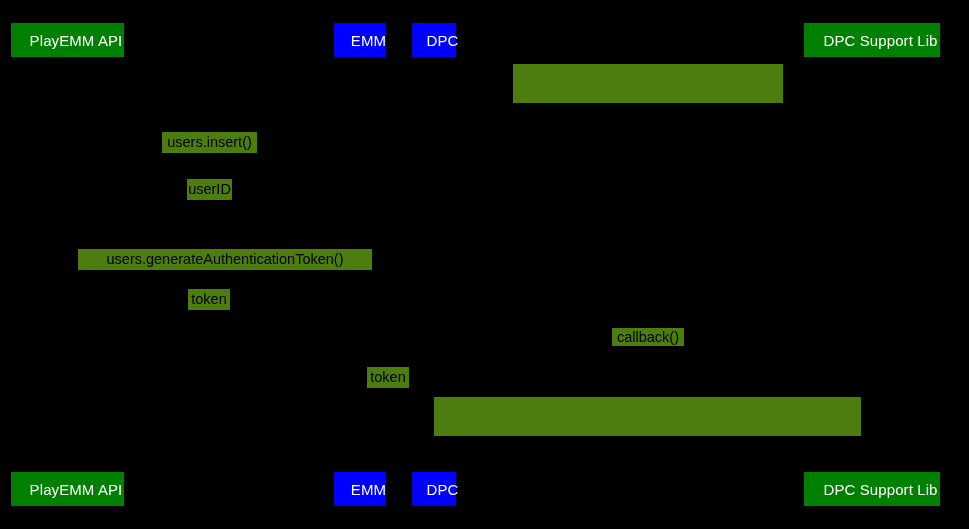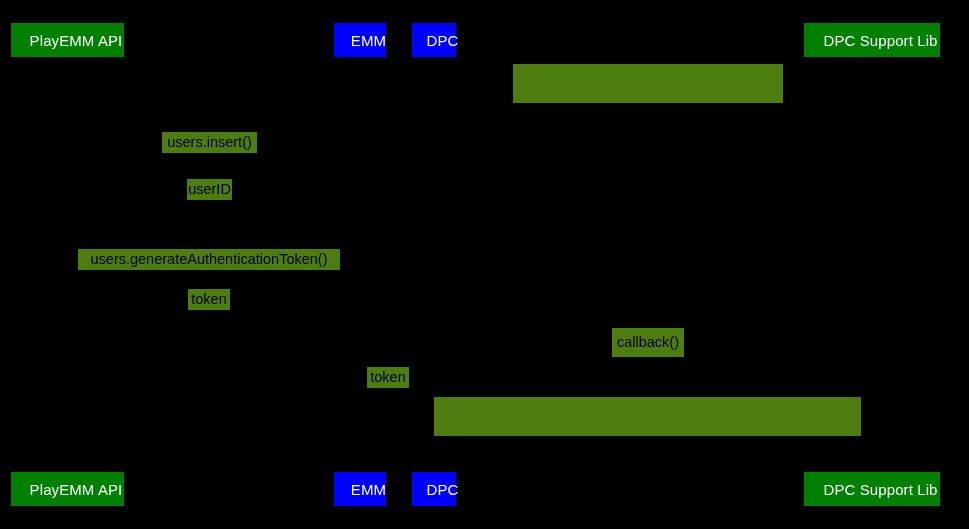--- a/index.html
+++ b/index.html
@@ -88,29 +88,29 @@
 
   <div class="msg" style="left:162px; top:132px; width:95px; height:21px;">
     <span>users.insert()</span>
   </div>
 
   <div class="msg" style="left:187px; top:171px; width:45px; height:21px;margin-top:8px;">
     <span>userID</span>
   </div>
 
 
-  <div class="msg" style="left:78px; top:249px; width:262px; height:21px;align-items:center;">
+  <div class="msg" style="left:78px; top:249px; width:294px; height:21px;align-items:center;">
     <span>users.generateAuthenticationToken()</span>
   </div>
 
   <div class="msg" style="left:188px; top:289px; width:42px; height:21px;">
     <span>token</span>
   </div>
 
-  <div class="msg" style="left:612px; top:328px; width:72px; height:29px;">
+  <div class="msg" style="left:612px; top:328px; width:72px; height:18px;">
     <span>callback()</span>
   </div>
 
   <div class="msg" style="left:367px; top:367px; width:42px; height:21px;">
     <span>token</span>
   </div>
 
   <div class="msg two-line" style="left:434px; top:397px; width:427px; height:39px;">
     <span class="line">androidForWorkAccountSupport</span>
     <span class="line left">.addAndroidForWorkAccount(token, accountAddedCallback)</span>

